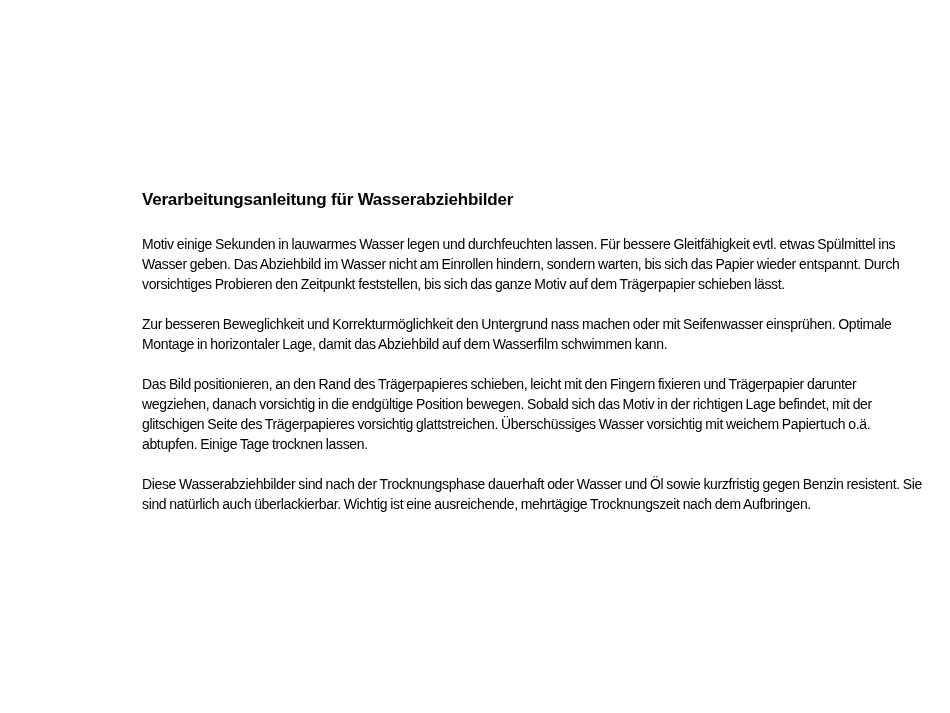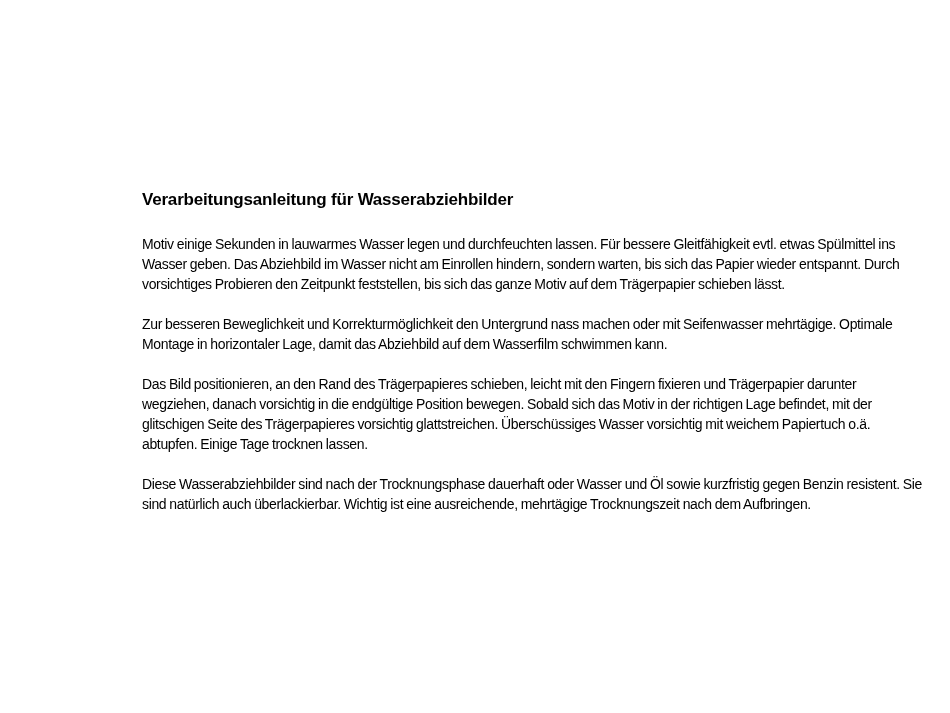--- a/index.html
+++ b/index.html
@@ -49,20 +49,20 @@
 </head>
 <body>
 
 <div class="page">
   <div class="doc-content">
 
     <h1 class="doc-title">Verarbeitungsanleitung für Wasserabziehbilder</h1>
 
     <p class="doc-paragraph">Motiv einige Sekunden in lauwarmes Wasser legen und durchfeuchten lassen. Für bessere Gleitfähigkeit evtl. etwas Spülmittel ins Wasser geben. Das Abziehbild im Wasser nicht am Einrollen hindern, sondern warten, bis sich das Papier wieder entspannt. Durch vorsichtiges Probieren den Zeitpunkt feststellen, bis sich das ganze Motiv auf dem Trägerpapier schieben lässt.</p>
 
-    <p class="doc-paragraph">Zur besseren Beweglichkeit und Korrekturmöglichkeit den Untergrund nass machen oder mit Seifenwasser mehrtägige. Optimale Montage in horizontaler Lage, damit das Abziehbild auf dem Wasserfilm schwimmen kann.</p>
+    <p class="doc-paragraph">Zur besseren Beweglichkeit und Korrekturmöglichkeit den Untergrund nass machen oder mit Seifenwasser einsprühen. Optimale Montage in horizontaler Lage, damit das Abziehbild auf dem Wasserfilm schwimmen kann.</p>
 
     <p class="doc-paragraph">Das Bild positionieren, an den Rand des Trägerpapieres schieben, leicht mit den Fingern fixieren und Trägerpapier darunter wegziehen, danach vorsichtig in die endgültige Position bewegen. Sobald sich das Motiv in der richtigen Lage befindet, mit der glitschigen Seite des Trägerpapieres vorsichtig glattstreichen. Überschüssiges Wasser vorsichtig mit weichem Papiertuch o.ä. abtupfen. Einige Tage trocknen lassen.</p>
 
     <p class="doc-paragraph">Diese Wasserabziehbilder sind nach der Trocknungsphase dauerhaft oder Wasser und Öl sowie kurzfristig gegen Benzin resistent. Sie sind natürlich auch überlackierbar. Wichtig ist eine ausreichende, mehrtägige Trocknungszeit nach dem Aufbringen.</p>
 
   </div>
 </div>
 
 </body></html>

